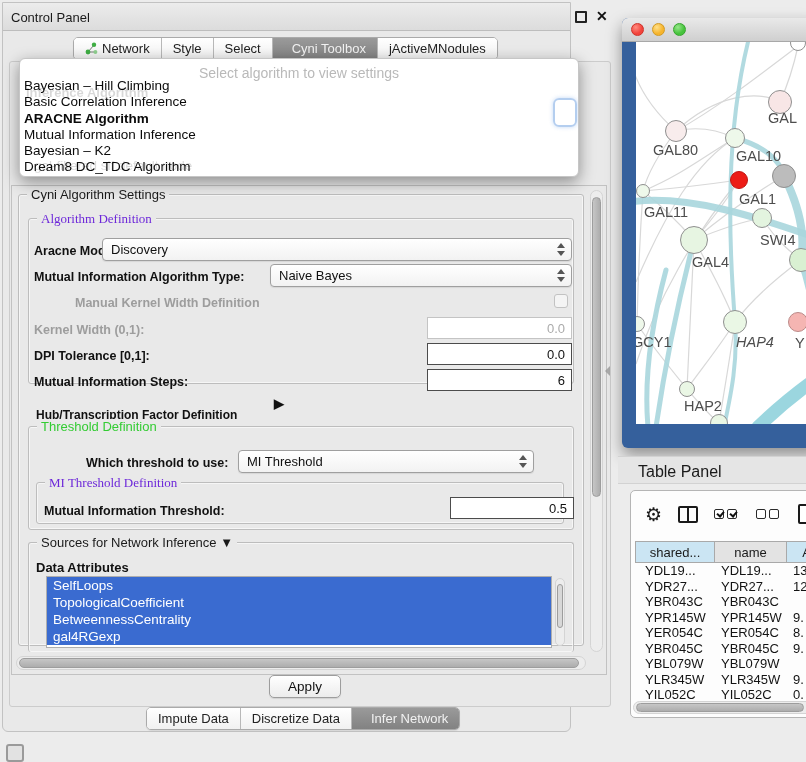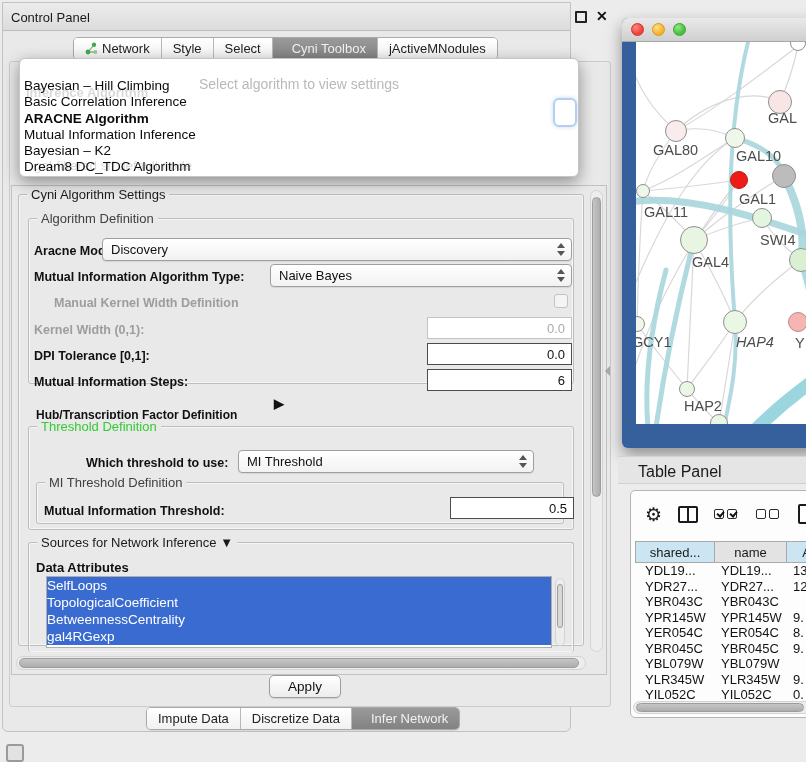--- a/index.html
+++ b/index.html
@@ -34,21 +34,21 @@
   .cp-inner { left:6px; top:58px; width:602px; height:646px; background:#e9e9e9;
         border:1px solid #cccccc; border-radius:3px; }
   .scrollpane { left:8px; top:182px; width:596px; height:490px; background:#e9e9e9;
         border:1px solid #c2c2c2; overflow:hidden; }
 
   
   .grp { position:absolute; border:1px solid #bdbdbd; border-radius:3px;
          box-shadow:inset 0 0 0 1px rgba(255,255,255,.6); }
   .grp-title { position:absolute; top:-8px; left:8px; background:#e9e9e9;
          padding:0 4px; font-size:13px; }
-  .t-blue { color:#404040; } .t-green { color:#33cc33; } .t-black { color:#1a1a1a; }
+  .t-blue { color:#6d28d9;font-family:Liberation Serif, serif; } .t-green { color:#33cc33; } .t-black { color:#1a1a1a; }
 
   .lbl { position:absolute; font-size:12.5px; font-weight:bold; color:#111; white-space:nowrap; }
   .lbl.dis { color:#9d9d9d; }
 
   
   .combo { position:absolute; background:linear-gradient(#ffffff,#f2f2f2);
         border:1px solid #9f9f9f; border-radius:4px; height:23px;
         display:flex; align-items:center; padding:0 18px 0 8px; font-size:13px; color:#111;
         box-shadow:0 1px 1px rgba(0,0,0,.08); }
   .stepper { position:absolute; right:6px; top:4px; width:8px; }
@@ -60,36 +60,36 @@
   
   .fld { position:absolute; height:22px; background:#fff; border:1px solid #4c4c4c;
         font-size:13px; color:#111; display:flex; align-items:center;
         justify-content:flex-end; padding:0 6px; }
   .fld.dis { border:1px solid #c4c4c4; color:#ababab; }
   .chk { position:absolute; width:14px; height:14px; border:1.5px solid #c2c2c2;
         border-radius:3px; background:#f4f4f4; }
 
   
   .attr-list { position:absolute; background:#fff; border:1px solid #aeaeae; overflow:hidden; }
-  .attr-item { height:17px; line-height:17px; padding-left:0; background:#3a6bd0;
+  .attr-item { height:17px; line-height:17px; padding-left:6px; background:#3a6bd0;
         color:#fff; font-size:13.5px; }
 
   
   .sb-track-v { position:absolute; background:#ededed; border:1px solid #d4d4d4; border-radius:7px; }
   .sb-thumb-v { position:absolute; background:linear-gradient(90deg,#c6c6c6,#adadad);
         border:1px solid #9d9d9d; border-radius:6px; }
   .sb-track-h { position:absolute; background:#ededed; border:1px solid #d4d4d4; border-radius:7px; }
   .sb-thumb-h { position:absolute; background:linear-gradient(#c6c6c6,#adadad);
         border:1px solid #9d9d9d; border-radius:6px; }
 
   
   .dd { left:16px; top:55px; width:560px; height:119px; background:#fff;
         border:1px solid #c6c6c6; border-radius:6px;
         box-shadow:0 5px 16px rgba(0,0,0,.4); z-index:40; overflow:hidden; }
-  .dd-ph { text-align:center; font-size:14px; color:#b9b9b9; padding-top:17px; height:19px; }
+  .dd-ph { text-align:center; font-size:14px; color:#b9b9b9; padding-top:6px; height:19px; }
   .dd-item { font-size:13.5px; color:#0a0a0a; height:16.3px; line-height:16.3px; padding-left:4px; white-space:nowrap; }
   .dd-item.bold { font-weight:bold; }
   .ghost { position:absolute; color:#000; opacity:.15; white-space:nowrap; }
   .ghost-ring { position:absolute; width:24px; height:29px; border:2px solid #5b93dd;
         border-radius:6px; box-shadow:0 0 4px rgba(90,150,230,.8); opacity:.45; }
 
   
   .btn { position:absolute; display:flex; align-items:center; justify-content:center;
         background:linear-gradient(#ffffff,#ececec); border:1px solid #9d9d9d;
         border-radius:5px; font-size:13.5px; color:#111; box-shadow:0 1px 1px rgba(0,0,0,.1); }
@@ -196,21 +196,21 @@
           </span>
       </div>
       <span class="lbl" style="left:22px; top:84px;">Mutual Information Algorithm Type:</span>
       <div class="combo" style="left:258px; top:78px; width:302px;">
         <span>Naive Bayes</span>
         <span class="stepper">
             <i class="up"></i>
             <i class="dn"></i>
           </span>
       </div>
-      <span class="lbl dis" style="left:18px; top:110px;padding-left:24px;">Manual Kernel Width Definition</span>
+      <span class="lbl dis" style="left:39px; top:110px;padding-left:24px;">Manual Kernel Width Definition</span>
       <span class="chk" style="left:542px; top:108px;"></span>
       <span class="lbl dis" style="left:22px; top:137px;">Kernel Width (0,1):</span>
       <div class="fld dis" style="left:415px; top:131px; width:145px;">0.0</div>
       <span class="lbl" style="left:22px; top:163px;">DPI Tolerance [0,1]:</span>
       <div class="fld" style="left:415px; top:157px; width:145px;">0.0</div>
       <span class="lbl" style="left:22px; top:189px;">Mutual Information Steps:</span>
       <div class="fld" style="left:415px; top:183px; width:145px;">6</div>
 
       <span class="lbl" style="left:24px; top:222px; font-weight:700; font-size:12px;">Hub/Transcription Factor Definition</span>
       <span class="lbl" style="left:262px; top:210px; font-size:13px;">▶</span>

